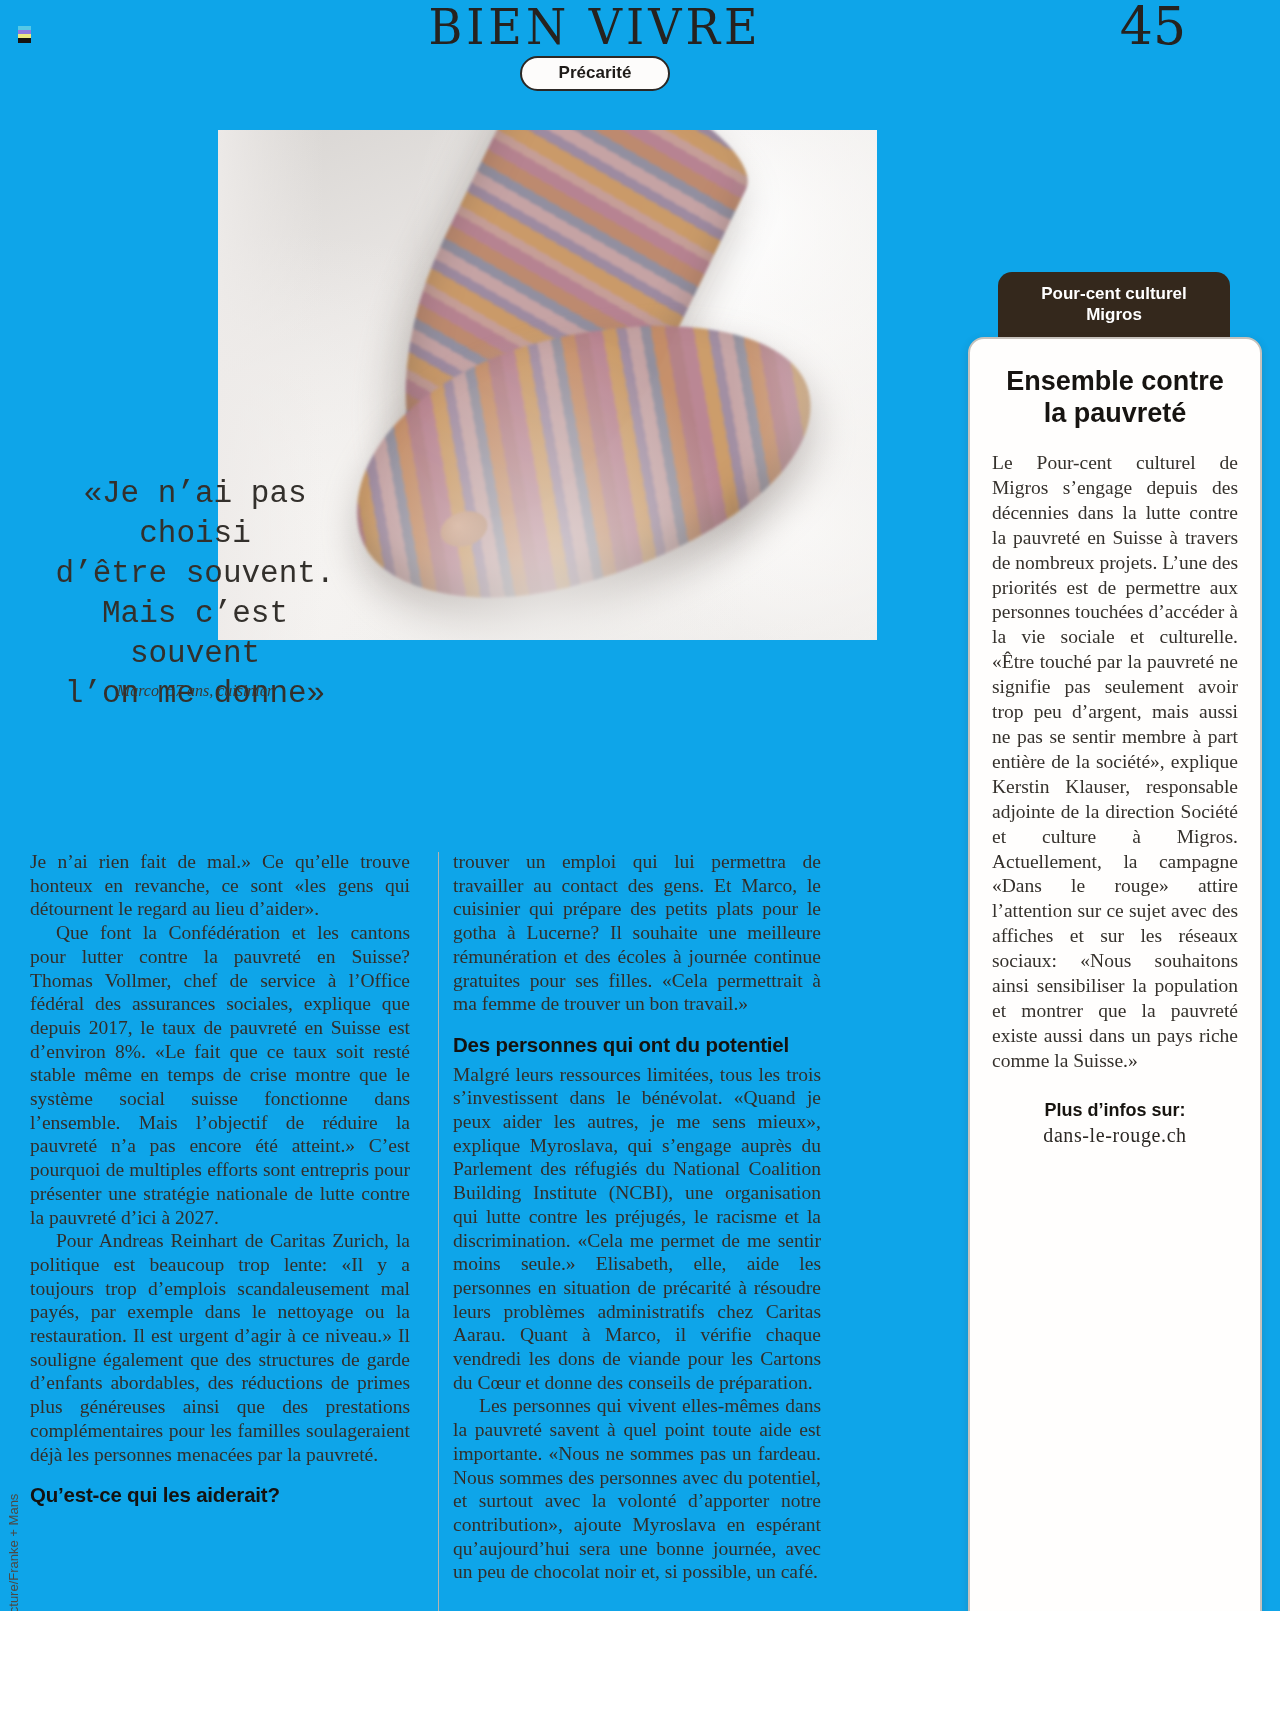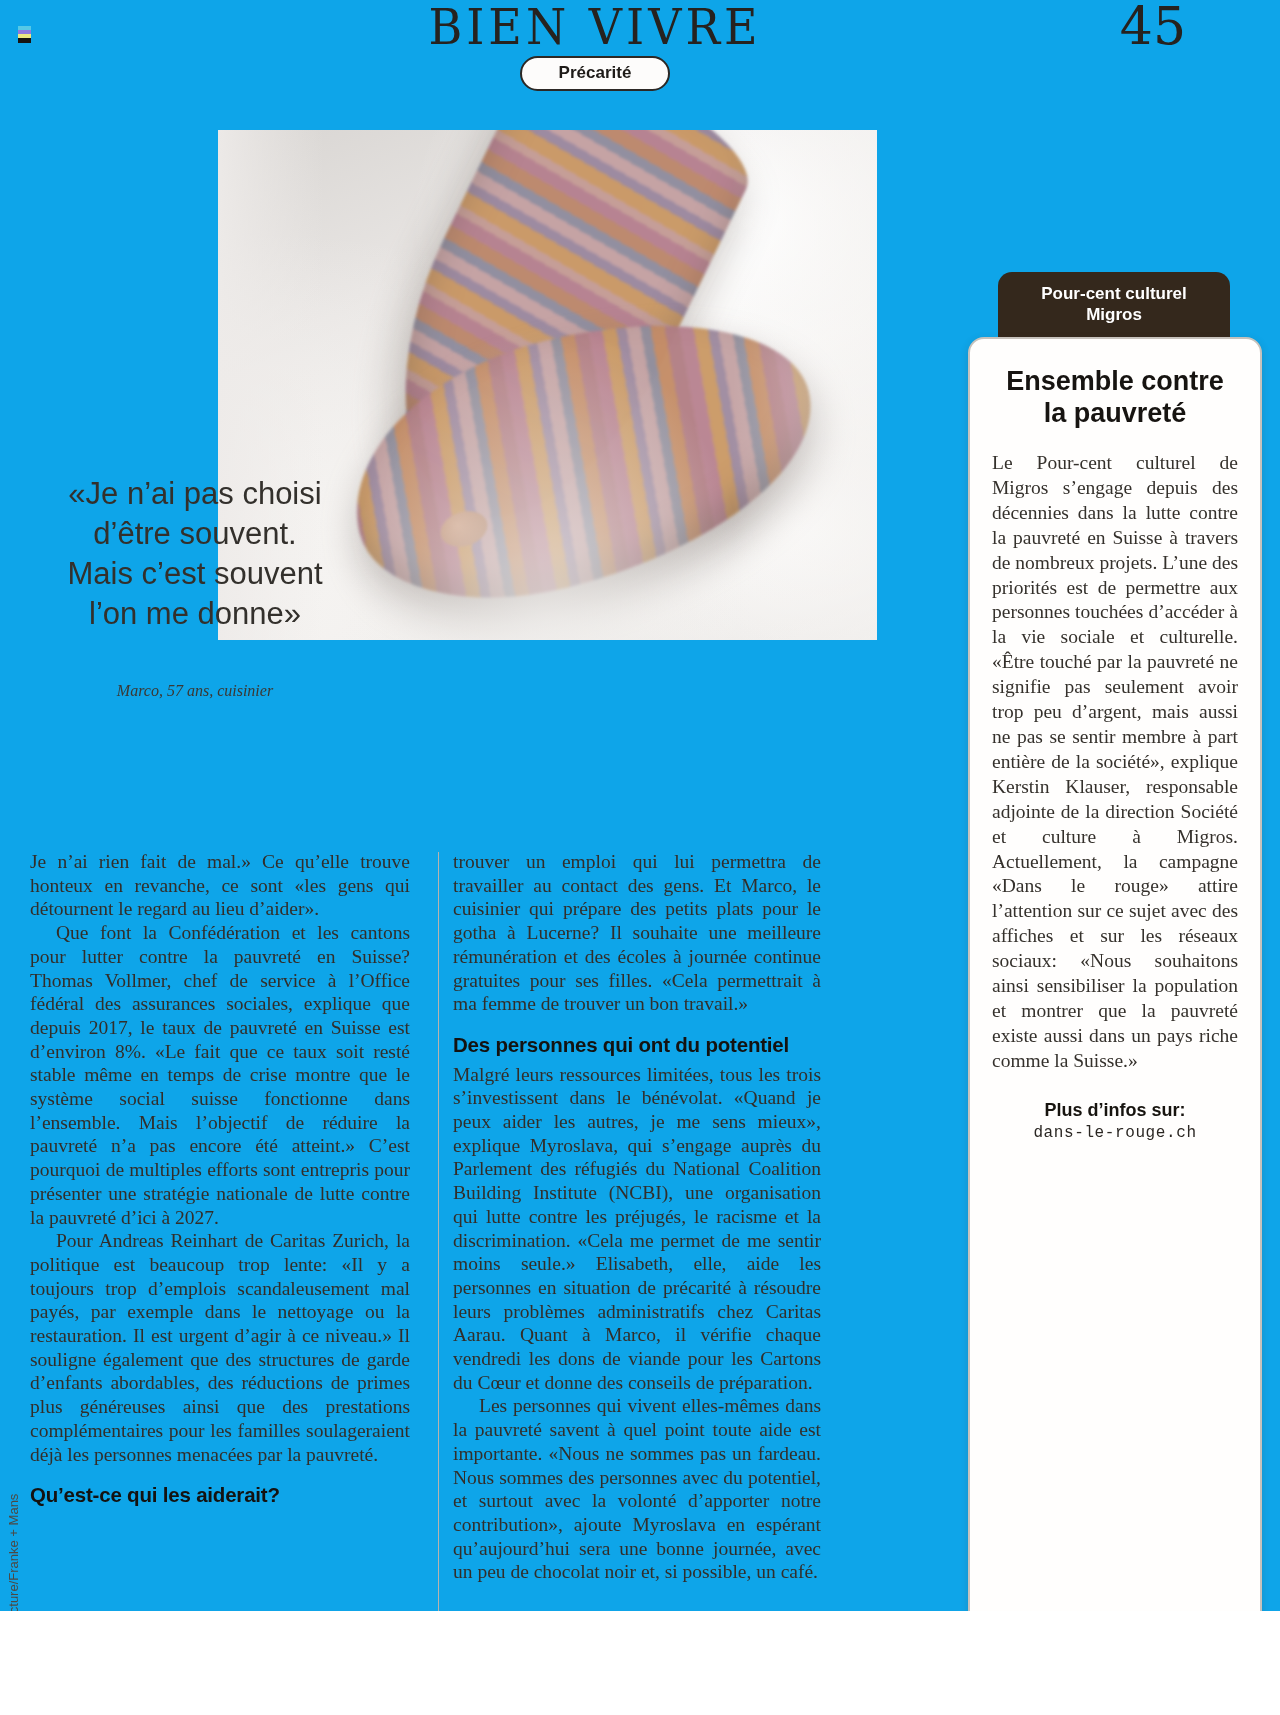--- a/index.html
+++ b/index.html
@@ -48,21 +48,21 @@
        border-radius:50%;background:radial-gradient(circle at 40% 35%,#d2a78d,#b4886e);
        filter:blur(1.2px);z-index:3;}
   .photo-soften{position:absolute;inset:0;z-index:4;
        background:
          linear-gradient(90deg,rgba(238,235,233,.92) 0%,rgba(238,235,233,0) 16%),
          linear-gradient(270deg,rgba(244,242,240,.55) 0%,rgba(244,242,240,0) 22%),
          radial-gradient(ellipse at 50% 105%, rgba(240,238,236,.85) 0%, rgba(240,238,236,0) 45%);}
 
   
   .pullquote{position:absolute;left:52px;top:474px;width:286px;z-index:6;text-align:center;
-             font-family:Liberation Sans, sans-serif;font-size:31px;
+             font-family:Liberation Mono, monospace;font-size:31px;
              line-height:40px;color:#33302c;}
   .pq-caption{position:absolute;left:52px;top:682px;width:286px;z-index:6;text-align:center;
               font-style:italic;font-size:16px;color:#3b3834;}
 
   
   .col{position:absolute;top:850px;font-size:19.5px;line-height:23.7px;color:#322e2a;
        text-align:justify;}
   .col p{margin:0;}
   .col p.indent{text-indent:26px;}
   .col1{left:30px;width:380px;}
@@ -88,22 +88,22 @@
              border-radius:16px;box-shadow:0 3px 8px rgba(60,50,40,.18);
              padding:22px 22px 16px;}
   .side-title{font-family:"Liberation Sans","DejaVu Sans",sans-serif;font-weight:bold;
               font-size:27px;line-height:32px;color:#171411;text-align:center;margin:4px 0 0;}
   .side-body{margin-top:22px;font-size:19.5px;line-height:24.9px;color:#35312c;
              text-align:justify;}
   .side-info{margin-top:26px;text-align:center;
              font-family:"Liberation Sans","DejaVu Sans",sans-serif;font-weight:bold;
              font-size:18px;color:#17140f;}
   .side-url{margin-top:3px;text-align:center;
-            font-family:Liberation Mono, monospace;
-            font-size:16px;letter-spacing:.6px;color:#2b2username7;color:#2b2723;cursor:pointer;}
+            font-family:Liberation Serif, serif;
+            font-size:20px;letter-spacing:.6px;color:#2b2username7;color:#2b2723;cursor:pointer;}
 
   
   .ad{position:absolute;left:1028px;top:1222px;width:213px;height:308px;overflow:hidden;
       border-radius:2px;
       background:linear-gradient(180deg,#2d3662 0%,#3a4c8e 32%,#42589d 62%,#394a82 100%);}
   .ad-headline{position:absolute;left:13px;top:14px;z-index:5;
                font-family:"Liberation Sans","DejaVu Sans",sans-serif;font-weight:bold;
                font-size:15.5px;line-height:18px;color:#b7c1ef;}
   .ad-sub{position:absolute;left:13px;top:56px;z-index:5;
           font-family:"Liberation Sans","DejaVu Sans",sans-serif;font-size:8px;

